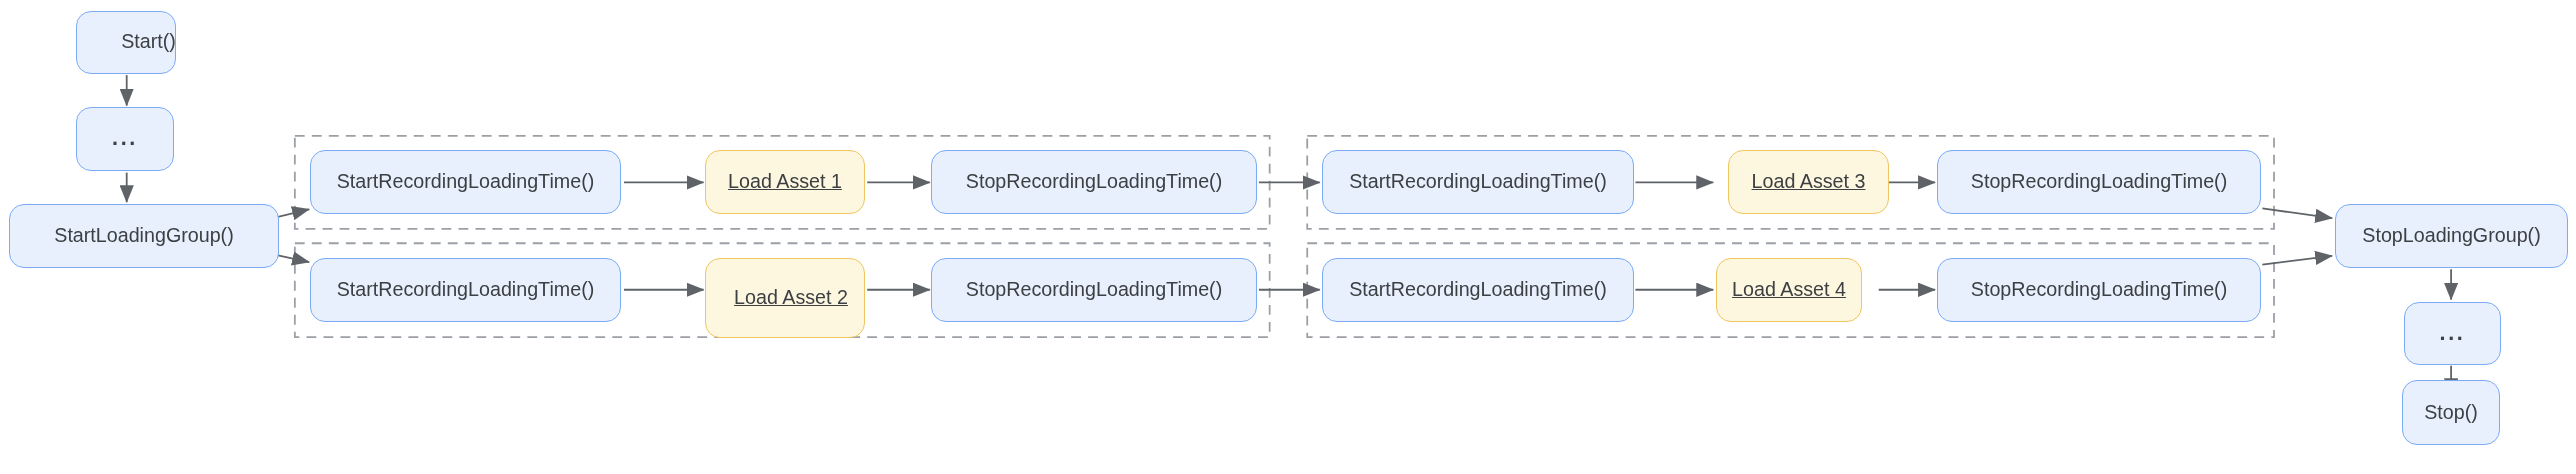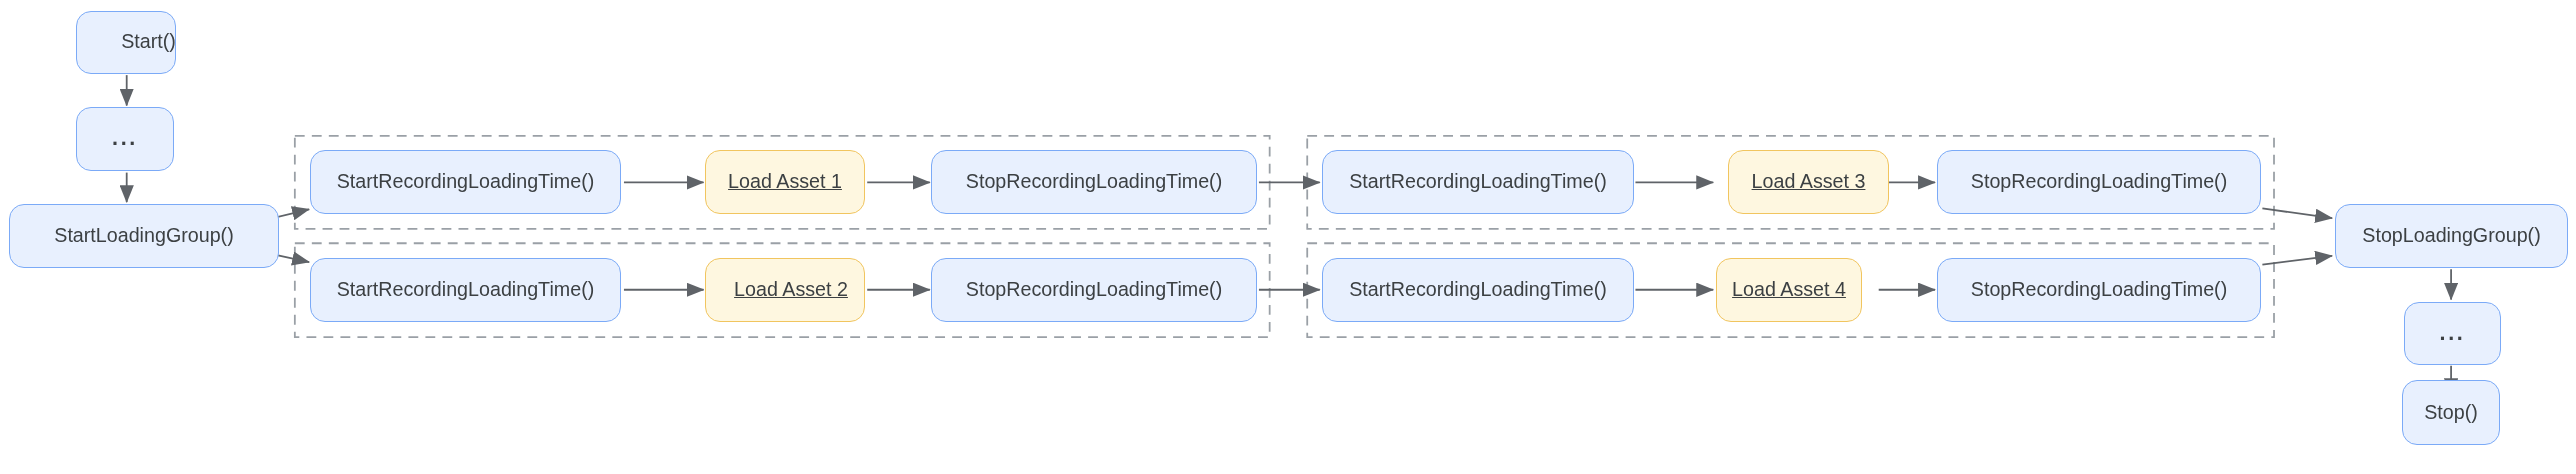--- a/index.html
+++ b/index.html
@@ -115,21 +115,21 @@
 
   <div class="node" style="left:76px; top:10.7px; width:100px; height:63px;padding-left:45px;">Start()</div>
   <div class="node ellipsis" style="left:76px; top:107px; width:98px; height:64px;">...</div>
   <div class="node" style="left:9px; top:204px; width:270px; height:64px;">StartLoadingGroup()</div>
 
   <div class="node" style="left:310px; top:150px; width:311px; height:64px;">StartRecordingLoadingTime()</div>
   <div class="node asset" style="left:705px; top:150px; width:160px; height:64px;">Load Asset 1</div>
   <div class="node" style="left:931px; top:150px; width:326px; height:64px;">StopRecordingLoadingTime()</div>
 
   <div class="node" style="left:310px; top:258px; width:311px; height:64px;">StartRecordingLoadingTime()</div>
-  <div class="node asset" style="left:705px; top:258px; width:160px; height:64px;padding-left:12px;">Load Asset 2</div>
+  <div class="node asset" style="left:705px; top:258px; width:160px; height:80px;padding-left:12px;">Load Asset 2</div>
   <div class="node" style="left:931px; top:258px; width:326px; height:64px;">StopRecordingLoadingTime()</div>
 
   <div class="node" style="left:1322px; top:150px; width:312px; height:64px;">StartRecordingLoadingTime()</div>
   <div class="node asset" style="left:1716px; top:150px; width:161px; height:64px;margin-left:12px;">Load Asset 3</div>
   <div class="node" style="left:1937px; top:150px; width:324px; height:64px;">StopRecordingLoadingTime()</div>
 
   <div class="node" style="left:1322px; top:258px; width:312px; height:64px;">StartRecordingLoadingTime()</div>
   <div class="node asset" style="left:1716px; top:258px; width:146px; height:64px;">Load Asset 4</div>
   <div class="node" style="left:1937px; top:258px; width:324px; height:64px;">StopRecordingLoadingTime()</div>
 

